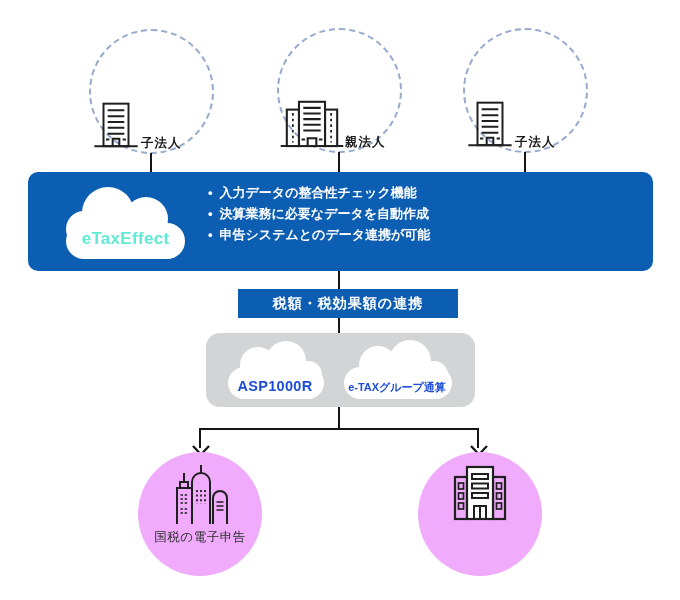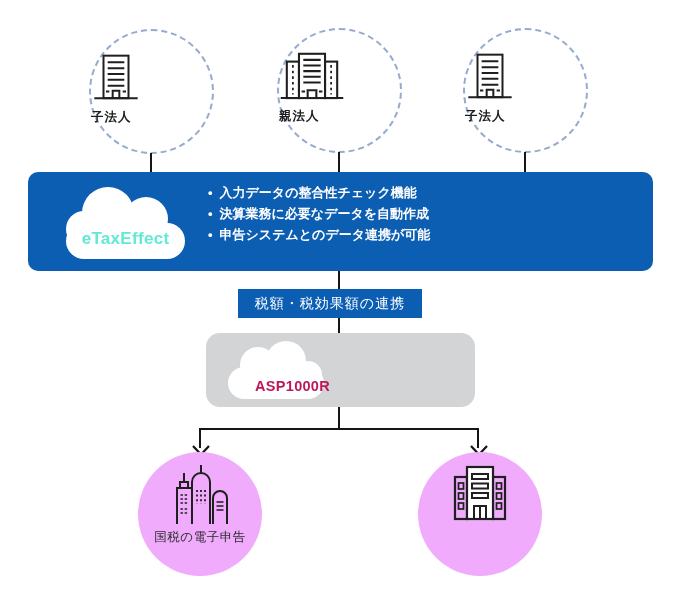--- a/index.html
+++ b/index.html
@@ -4,21 +4,21 @@
 <style>
   html,body{margin:0;padding:0;background:#fff;}
   .stage{
     position:relative;width:680px;height:600px;background:#ffffff;
     font-family:"Liberation Sans",sans-serif;overflow:hidden;
   }
   
   .org-node{
     position:absolute;width:125px;height:125px;box-sizing:border-box;
     border:2px dashed #96abce;border-radius:50%;background:#fff;
-    display:flex;flex-direction:column;align-items:flex-start;padding-top:18px;
+    display:flex;flex-direction:row;align-items:flex-end;padding-top:18px;
   }
   .org-node .label{margin-top:5px;font-size:12.5px;font-weight:600;color:#1c1c1c;letter-spacing:1px;}
   .vline{position:absolute;width:2px;background:#151515;}
   .hline{position:absolute;height:2px;background:#151515;}
   
   .banner{
     position:absolute;left:28px;top:172px;width:625px;height:99px;
     background:#0c5eb3;border-radius:10px;
   }
   .banner-cloud{position:absolute;left:30px;top:9px;width:135px;height:80px;}
@@ -27,34 +27,34 @@
     color:#5eead4;font-size:17px;font-weight:bold;letter-spacing:.3px;
   }
   .banner-bullets{position:absolute;left:180px;top:10px;margin:0;padding:0;list-style:none;}
   .banner-bullets li{
     height:21px;display:flex;align-items:center;
     color:#ffffff;font-size:13px;font-weight:bold;white-space:nowrap;
   }
   .banner-bullets li::before{content:"•";margin-right:7px;}
   
   .link-box{
-    position:absolute;left:238px;top:289px;width:184px;height:29px;
-    background:#0c5eb3;color:#fff;font-size:14px;font-weight:normal;
+    position:absolute;left:238px;top:289px;width:220px;height:29px;
+    background:#0c5eb3;color:#fff;font-size:14px;font-weight:bold;
     text-align:center;line-height:29px;letter-spacing:1px;
   }
   
   .systems-panel{
     position:absolute;left:206px;top:333px;width:269px;height:74px;
     background:#d3d4d6;border-radius:14px;
   }
   .sys-cloud{position:absolute;top:6px;height:62px;}
   .sys-cloud.a{left:14px;width:110px;}
   .sys-cloud.b{left:130px;width:122px;}
   .sys-cloud .cloud-label{
-    position:absolute;left:0;right:0;text-align:right;color:#be185d;font-weight:bold;
+    position:absolute;left:0;right:0;text-align:center;color:#1d4ed8;font-weight:bold;
   }
   .sys-cloud.a .cloud-label{top:39px;font-size:14.5px;letter-spacing:.3px;}
   .sys-cloud.b .cloud-label{top:41px;font-size:11px;}
   
   .dest-node{
     position:absolute;width:124px;height:124px;border-radius:50%;
     background:#f0abfc;display:flex;flex-direction:column;align-items:center;
     padding-top:12px;box-sizing:border-box;
   }
   .dest-node .label{margin-top:5px;font-size:12.5px;color:#2b2b2b;letter-spacing:.5px;}
@@ -137,20 +137,29 @@
 
   <div class="systems-panel">
     <div class="sys-cloud a">
       <svg width="110" height="62" viewBox="0 0 110 62" fill="#ffffff">
         <circle cx="38" cy="26" r="18"></circle>
         <circle cx="66" cy="22" r="20"></circle>
         <circle cx="88" cy="36" r="14"></circle>
         <rect x="8" y="28" width="96" height="32" rx="16"></rect>
       </svg>
       <span class="cloud-label">ASP1000R</span>
+    </div>
+    <div class="sys-cloud b">
+      <svg width="122" height="62" viewBox="0 0 122 62" fill="#ffffff">
+        <circle cx="42" cy="26" r="19"></circle>
+        <circle cx="74" cy="22" r="21"></circle>
+        <circle cx="98" cy="36" r="14"></circle>
+        <rect x="8" y="28" width="108" height="32" rx="16"></rect>
+      </svg>
+      <span class="cloud-label">e-TAXグループ通算</span>
     </div>
   </div>
 
   <div class="vline" style="left:338px;top:407px;height:23px;"></div>
   <div class="hline" style="left:199px;top:428px;width:280px;"></div>
   <div class="vline" style="left:199px;top:428px;height:20px;"></div>
   <div class="vline" style="left:477px;top:428px;height:20px;"></div>
   <span class="arrow-head" style="left:192px;top:445px;">
     <svg width="18" height="11" viewBox="0 0 18 11" fill="none" stroke="#151515" stroke-width="2.2">
       <polyline points="1,1 9,9.5 17,1"></polyline>

